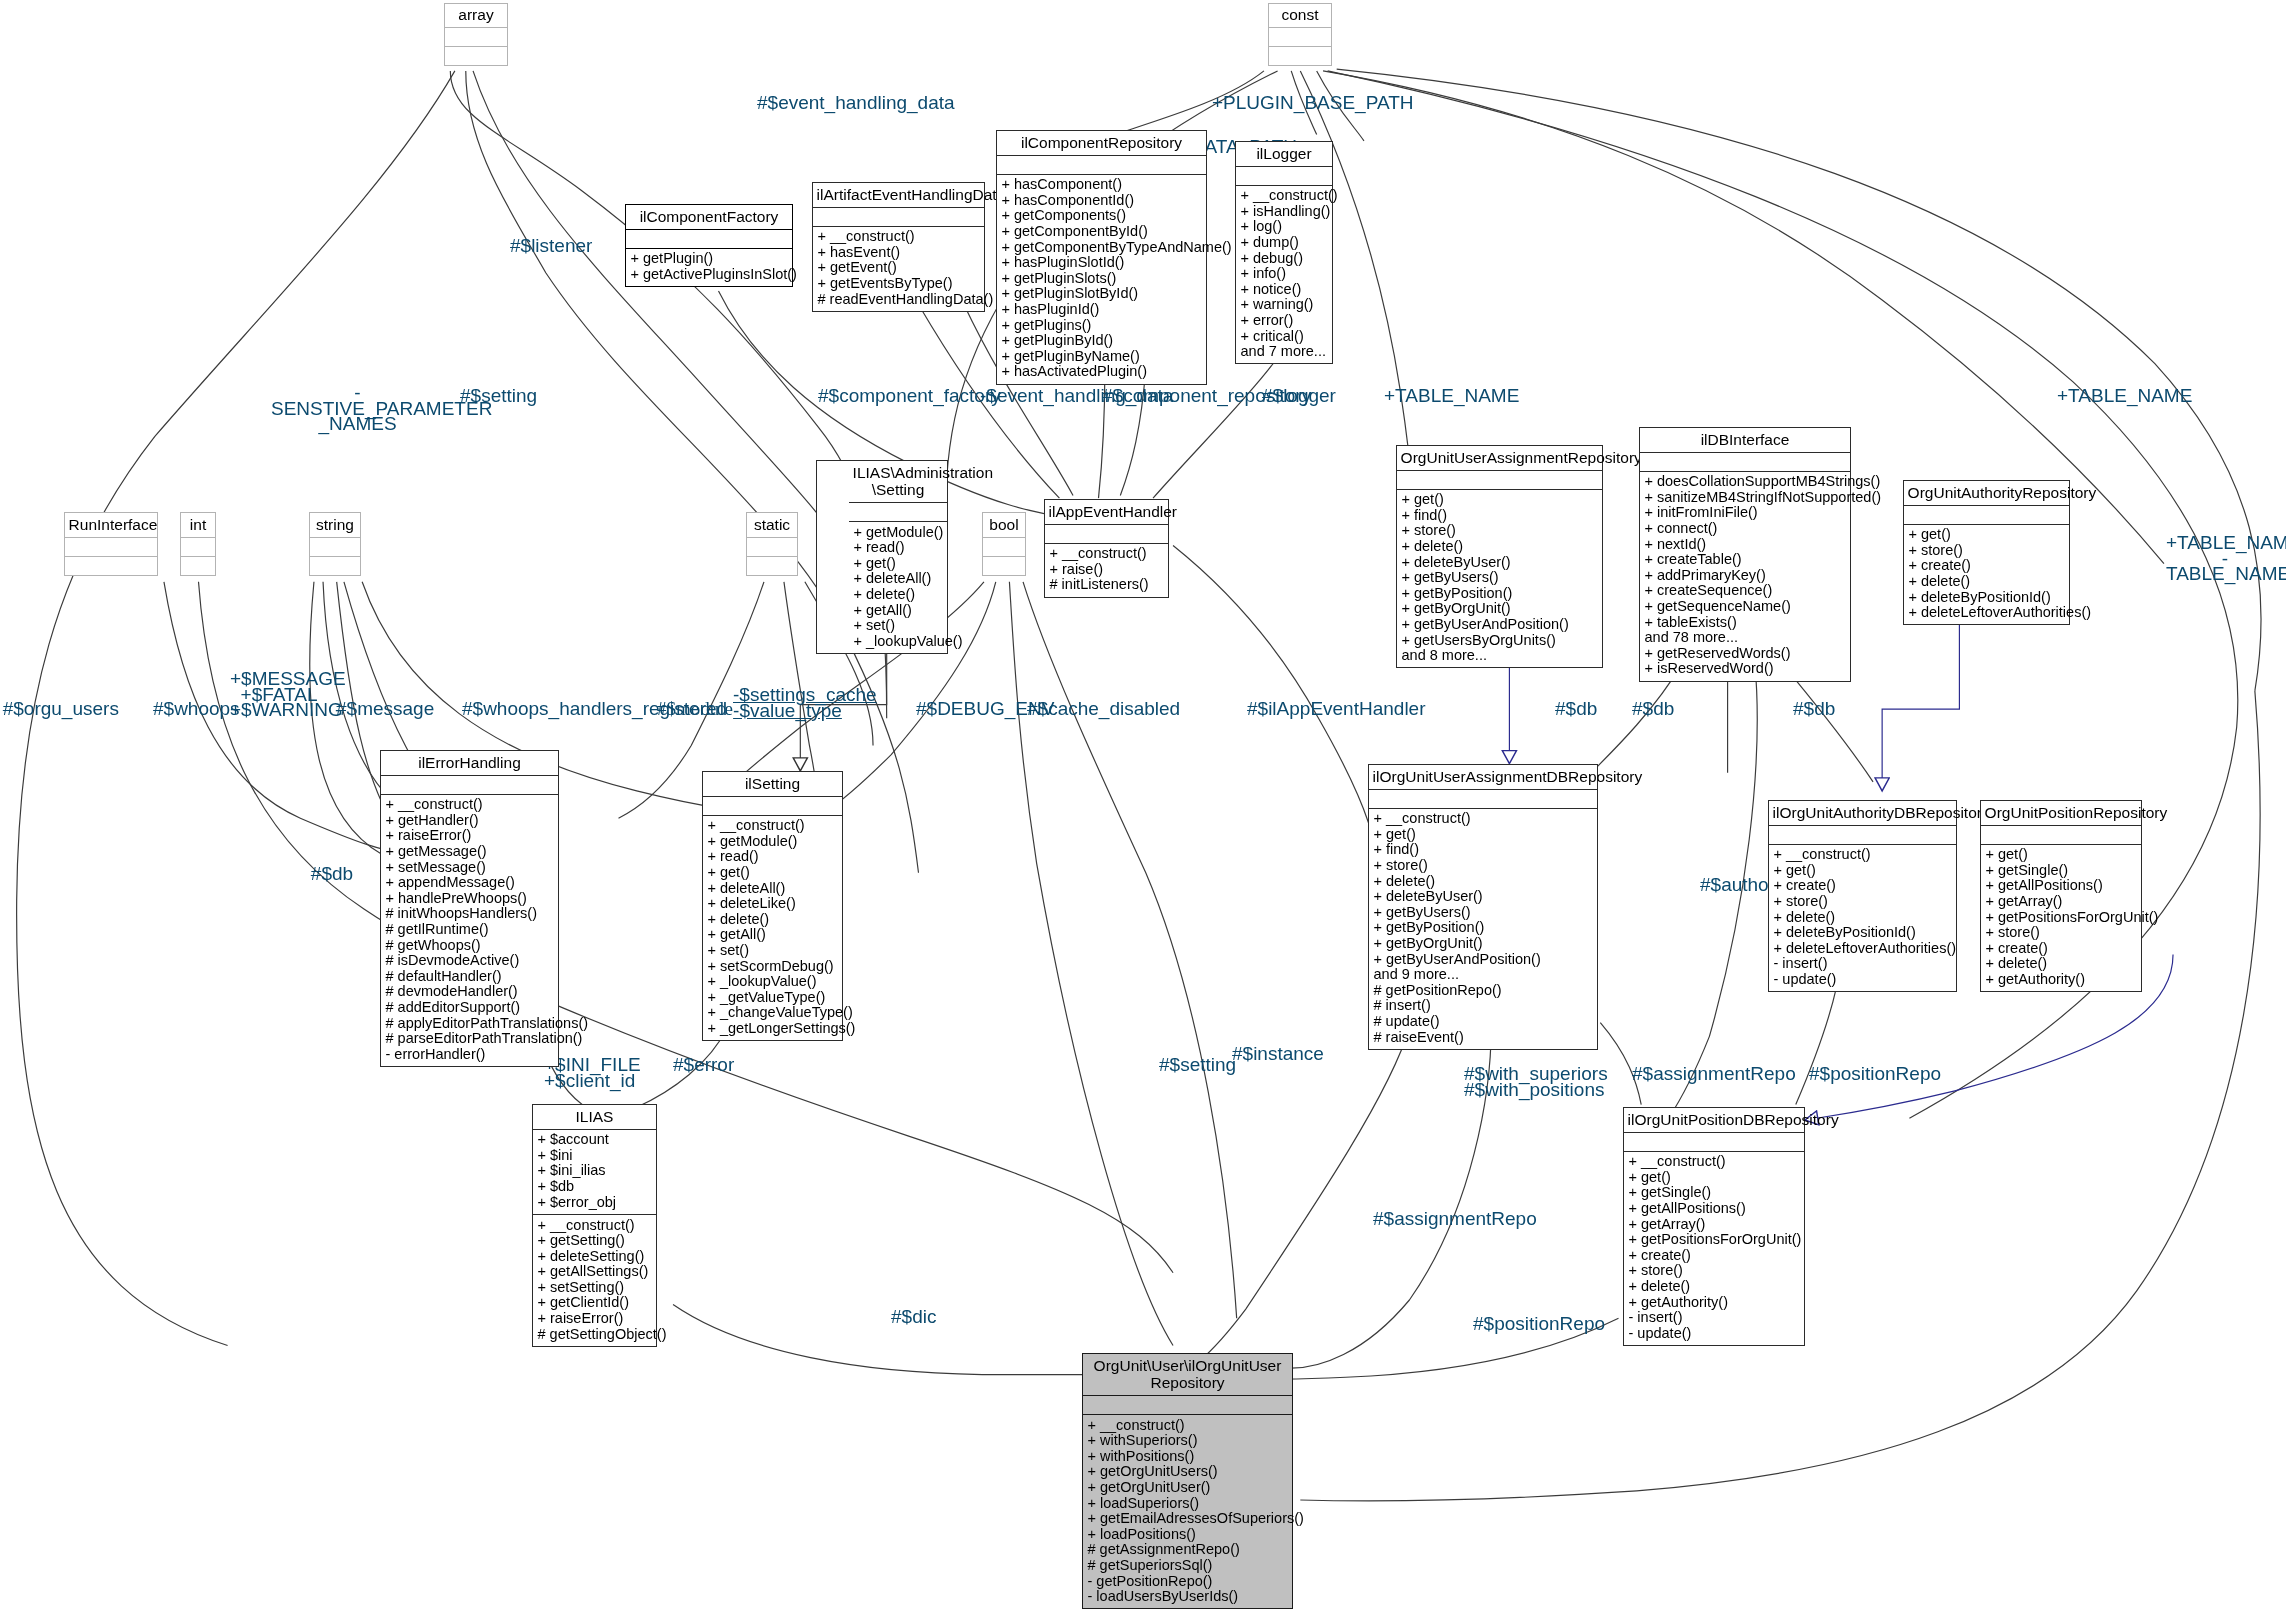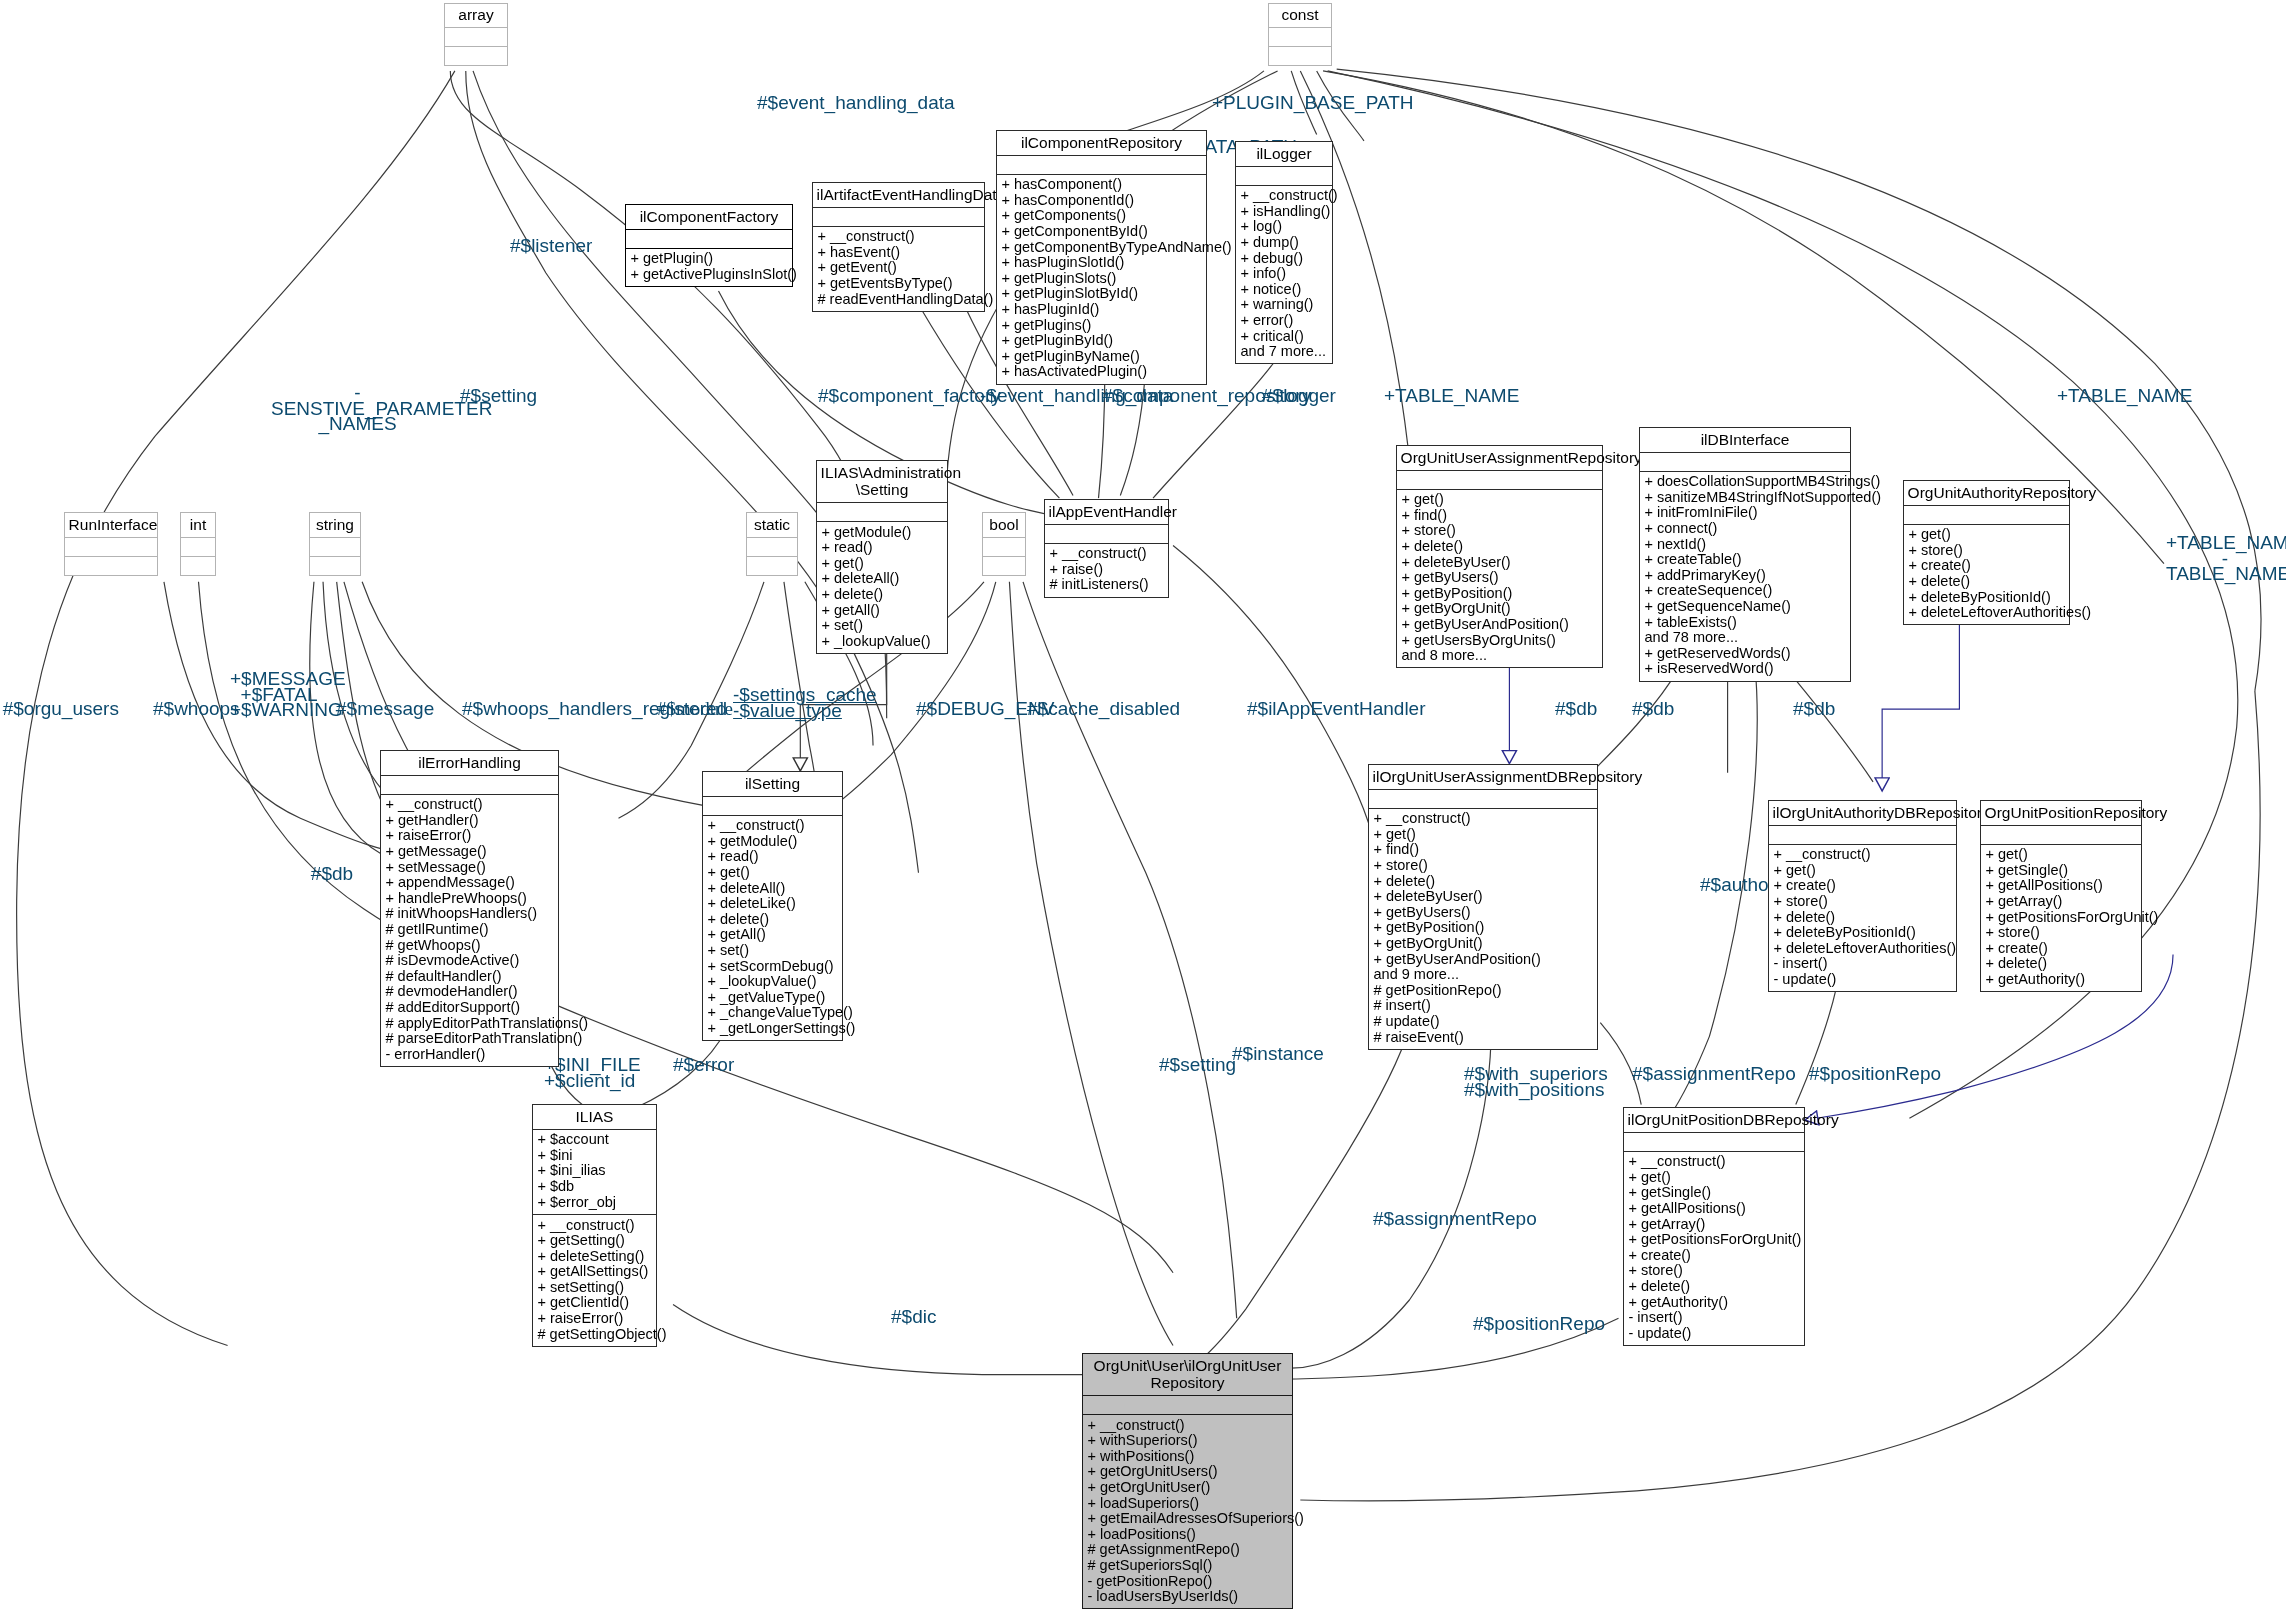--- a/index.html
+++ b/index.html
@@ -273,21 +273,21 @@
   </div>
 
   <div class="node faint" style="left:982px; top:512px; width:44px;">
     <div class="n-title">bool</div>
     <div class="n-sep"></div>
       <div class="n-attrs empty"></div>
     <div class="n-sep"></div>
       <div class="n-attrs empty"></div>
   </div>
 
-  <div class="node strong" style="left:816px; top:460px; width:132px;">
+  <div class="node strong" style="left:816px; top:460px; width:132px;padding-left:32px;">
     <div class="n-title">ILIAS\Administration
 \Setting</div>
     <div class="n-sep"></div>
       <div class="n-attrs empty"></div>
     <div class="n-sep"></div>
     <div class="n-ops">
         <div class="n-row">+ getModule()</div>
         <div class="n-row">+ read()</div>
         <div class="n-row">+ get()</div>
         <div class="n-row">+ deleteAll()</div>

